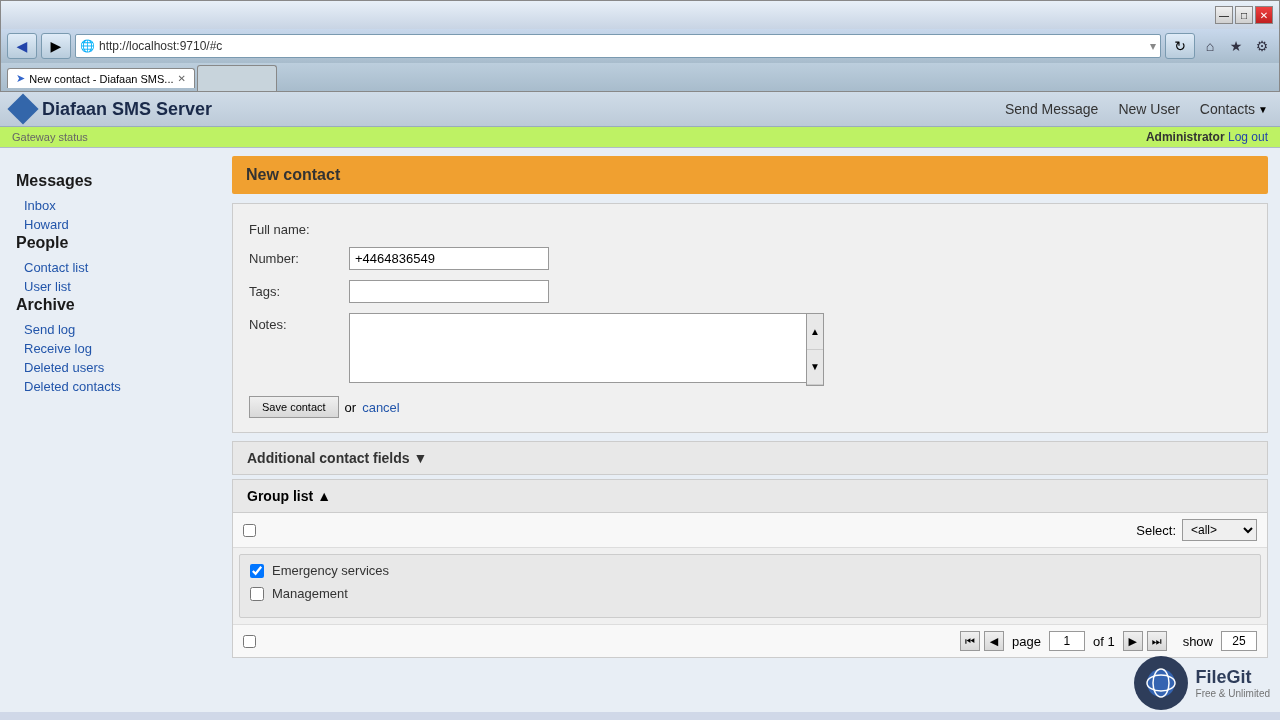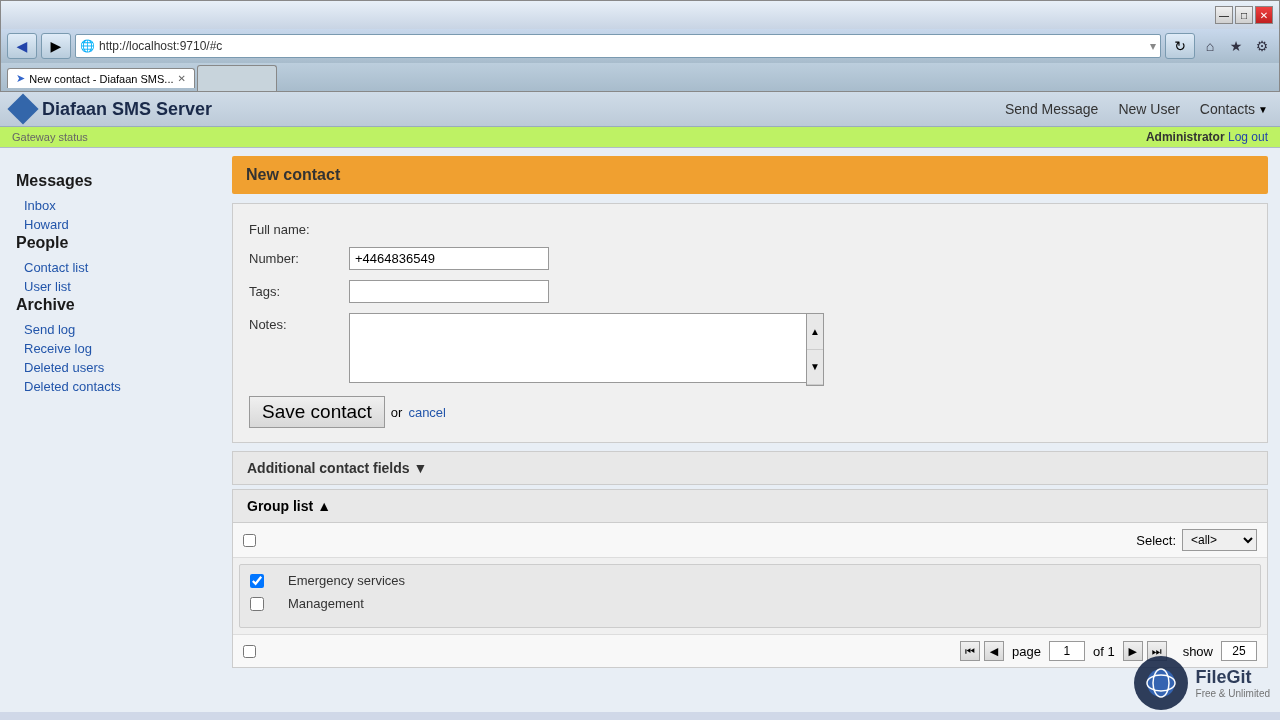--- a/index.html
+++ b/index.html
@@ -49,34 +49,34 @@
     .new-contact-header { background: #f0a030; padding: 10px 14px; font-size: 16px; font-weight: bold; color: #333; border-radius: 2px; margin-bottom: 9px; }
     .form-section { background: #f0f0f0; border: 1px solid #ccc; padding: 14px 16px; margin-bottom: 8px; }
     .form-row { display: flex; align-items: flex-start; margin-bottom: 10px; }
     .form-label { width: 100px; font-size: 13px; color: #333; padding-top: 4px; }
     .form-input { width: 200px; border: 1px solid #999; padding: 3px 5px; font-size: 13px; background: white; }
     .form-textarea-wrap { position: relative; width: 475px; }
     .form-textarea { width: 100%; height: 70px; border: 1px solid #999; font-size: 13px; background: white; resize: none; padding: 3px 20px 3px 5px; }
     .scroll-arrows { position: absolute; right: 0; top: 0; bottom: 0; width: 18px; display: flex; flex-direction: column; border: 1px solid #999; background: #e8e8e8; }
     .scroll-arrow { flex: 1; display: flex; align-items: center; justify-content: center; font-size: 10px; cursor: pointer; border-bottom: 1px solid #ccc; }
     .form-actions { display: flex; align-items: center; gap: 6px; margin-top: 4px; }
-    .save-btn { background: linear-gradient(to bottom, #f0f0f0, #d8d8d8); border: 1px solid #999; padding: 4px 12px; cursor: pointer; font-size: 19px; }
+    .save-btn { background: linear-gradient(to bottom, #f0f0f0, #d8d8d8); border: 1px solid #999; padding: 4px 12px; cursor: pointer; font-size: 11px; }
     .cancel-link { color: #2255aa; text-decoration: none; cursor: pointer; font-size: 13px; }
 
     
     .section-header { background: #e8e8e8; border: 1px solid #ccc; padding: 8px 14px; font-size: 14px; font-weight: bold; color: #333; margin-bottom: 4px; cursor: pointer; display: flex; align-items: center; gap: 4px; }
 
     
     .group-section { border: 1px solid #ccc; background: #f0f0f0; }
     .group-header { padding: 8px 14px; font-size: 14px; font-weight: bold; background: #e8e8e8; border-bottom: 1px solid #ccc; display: flex; align-items: center; gap: 4px; }
     .group-toolbar { display: flex; align-items: center; justify-content: space-between; padding: 6px 10px; border-bottom: 1px solid #ddd; background: #f8f8f8; }
     .group-select-wrap { display: flex; align-items: center; gap: 6px; }
     .group-select { border: 1px solid #999; font-size: 12px; padding: 2px 4px; cursor: pointer; }
     .group-items { padding: 8px 10px; }
-    .group-item { display: flex; align-items: center; gap: 24px; margin-bottom: 8px; }
+    .group-item { display: flex; align-items: center; gap: 8px; margin-bottom: 8px; }
     .group-item input[type="checkbox"] { width: 14px; height: 14px; cursor: pointer; }
     .group-item label { font-size: 13px; color: #333; cursor: pointer; }
     .group-pagination { display: flex; align-items: center; justify-content: space-between; padding: 6px 10px; border-top: 1px solid #ddd; background: #f8f8f8; }
     .pagination-controls { display: flex; align-items: center; gap: 4px; }
     .page-btn { width: 20px; height: 20px; border: 1px solid #999; background: linear-gradient(to bottom, #f0f0f0, #d8d8d8); cursor: pointer; display: flex; align-items: center; justify-content: center; font-size: 11px; }
     .page-input { width: 36px; height: 20px; border: 1px solid #999; text-align: center; font-size: 12px; }
     .show-input { width: 36px; height: 20px; border: 1px solid #999; text-align: center; font-size: 12px; }
     .filgit-watermark { position: fixed; bottom: 10px; right: 10px; display: flex; align-items: center; gap: 8px; opacity: 0.9; }
     .filgit-logo { width: 54px; height: 54px; border-radius: 50%; background: #1a2a4a; display: flex; align-items: center; justify-content: center; }
   </style>

